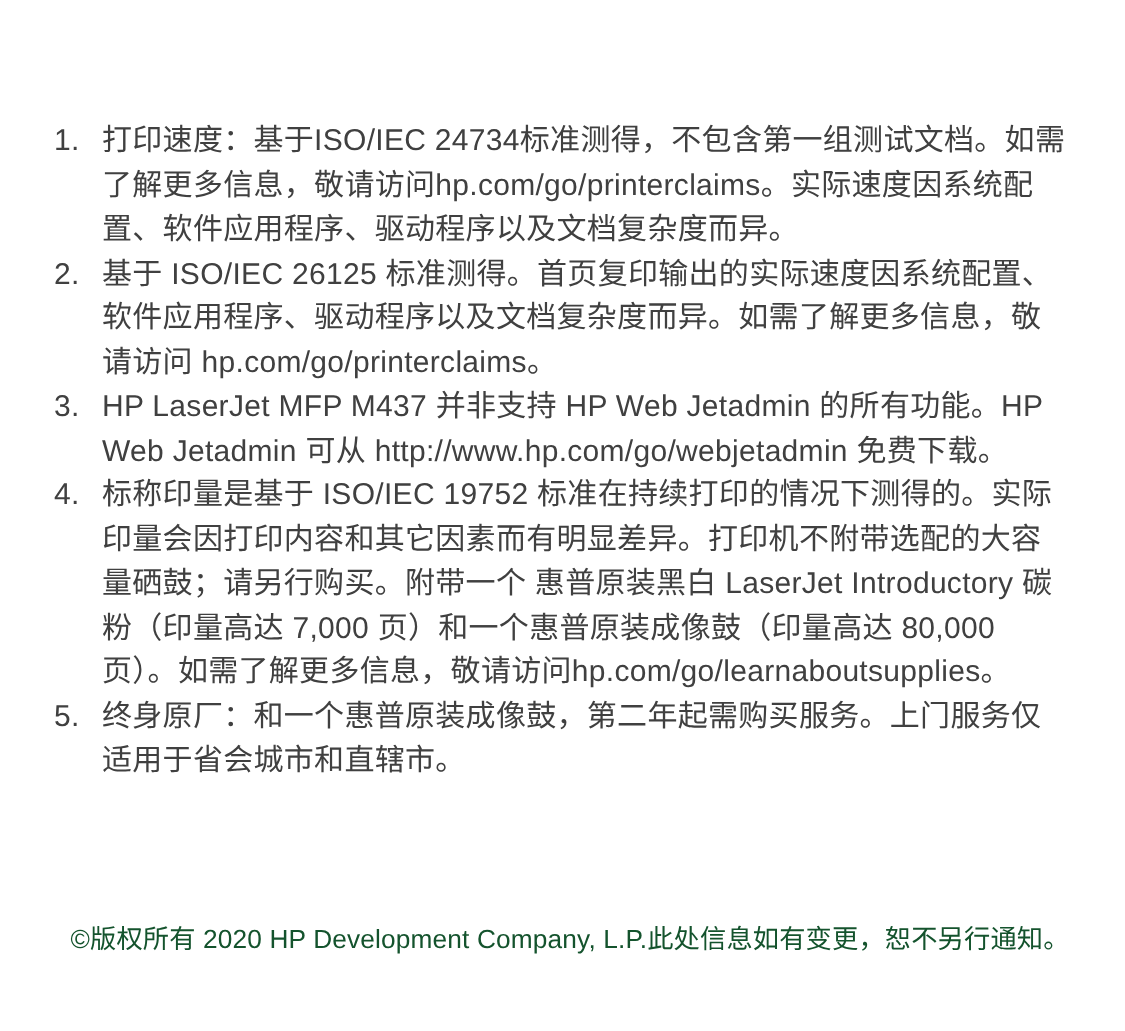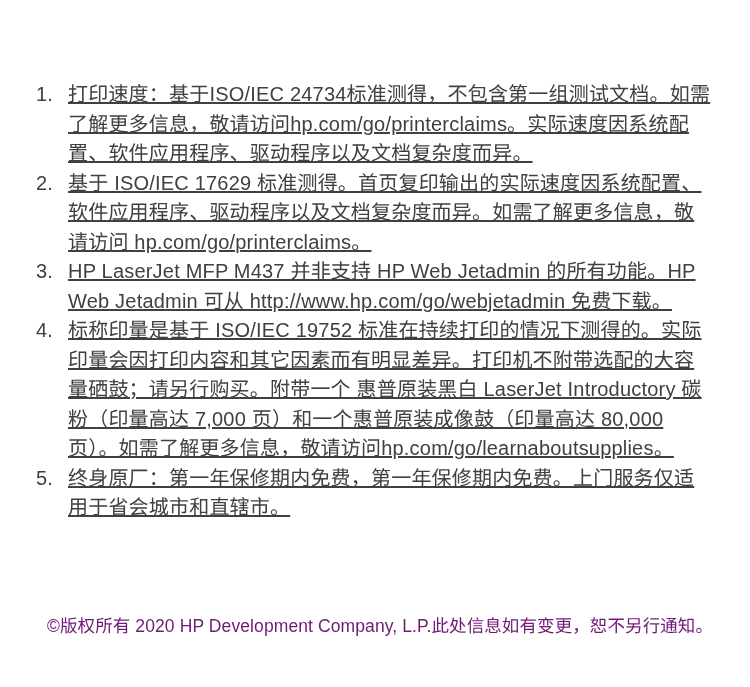--- a/index.html
+++ b/index.html
@@ -36,55 +36,54 @@
     letter-spacing: 0.2px;
   }
   .fn-num {
     flex: 0 0 32px;
     text-align: left;
   }
   .fn-text {
     flex: 1 1 auto;
     text-align: left;
     overflow-wrap: break-word;
-    text-decoration: underline;
   }
   .copyright {
     margin: 92px 0 0 11px;
     font-size: 17.5px;
     line-height: 22px;
     font-weight: 300;
-    color: #701a75;
+    color: #14532d;
     letter-spacing: 0.1px;
     white-space: nowrap;
   }
 </style>
 </head>
 <body>
 
 <div class="page">
 
   <ol class="fn-list">
     <li class="fn-item">
       <span class="fn-num">1.</span>
       <span class="fn-text">打印速度：基于ISO/IEC 24734标准测得，不包含第一组测试文档。如需了解更多信息，敬请访问hp.com/go/printerclaims。实际速度因系统配置、软件应用程序、驱动程序以及文档复杂度而异。</span>
     </li>
     <li class="fn-item">
       <span class="fn-num">2.</span>
-      <span class="fn-text">基于 ISO/IEC 17629 标准测得。首页复印输出的实际速度因系统配置、软件应用程序、驱动程序以及文档复杂度而异。如需了解更多信息，敬请访问 hp.com/go/printerclaims。</span>
+      <span class="fn-text">基于 ISO/IEC 26125 标准测得。首页复印输出的实际速度因系统配置、软件应用程序、驱动程序以及文档复杂度而异。如需了解更多信息，敬请访问 hp.com/go/printerclaims。</span>
     </li>
     <li class="fn-item">
       <span class="fn-num">3.</span>
       <span class="fn-text">HP LaserJet MFP M437 并非支持 HP Web Jetadmin 的所有功能。HP Web Jetadmin 可从 http://www.hp.com/go/webjetadmin 免费下载。</span>
     </li>
     <li class="fn-item">
       <span class="fn-num">4.</span>
       <span class="fn-text">标称印量是基于 ISO/IEC 19752 标准在持续打印的情况下测得的。实际印量会因打印内容和其它因素而有明显差异。打印机不附带选配的大容量硒鼓；请另行购买。附带一个 惠普原装黑白 LaserJet Introductory 碳粉（印量高达 7,000 页）和一个惠普原装成像鼓（印量高达 80,000 页）。如需了解更多信息，敬请访问hp.com/go/learnaboutsupplies。</span>
     </li>
     <li class="fn-item">
       <span class="fn-num">5.</span>
-      <span class="fn-text">终身原厂：第一年保修期内免费，第一年保修期内免费。上门服务仅适用于省会城市和直辖市。</span>
+      <span class="fn-text">终身原厂：和一个惠普原装成像鼓，第二年起需购买服务。上门服务仅适用于省会城市和直辖市。</span>
     </li>
   </ol>
 
   <p class="copyright">©版权所有 2020 HP Development Company, L.P.此处信息如有变更，恕不另行通知。</p>
 
 </div>
 
 </body></html>

